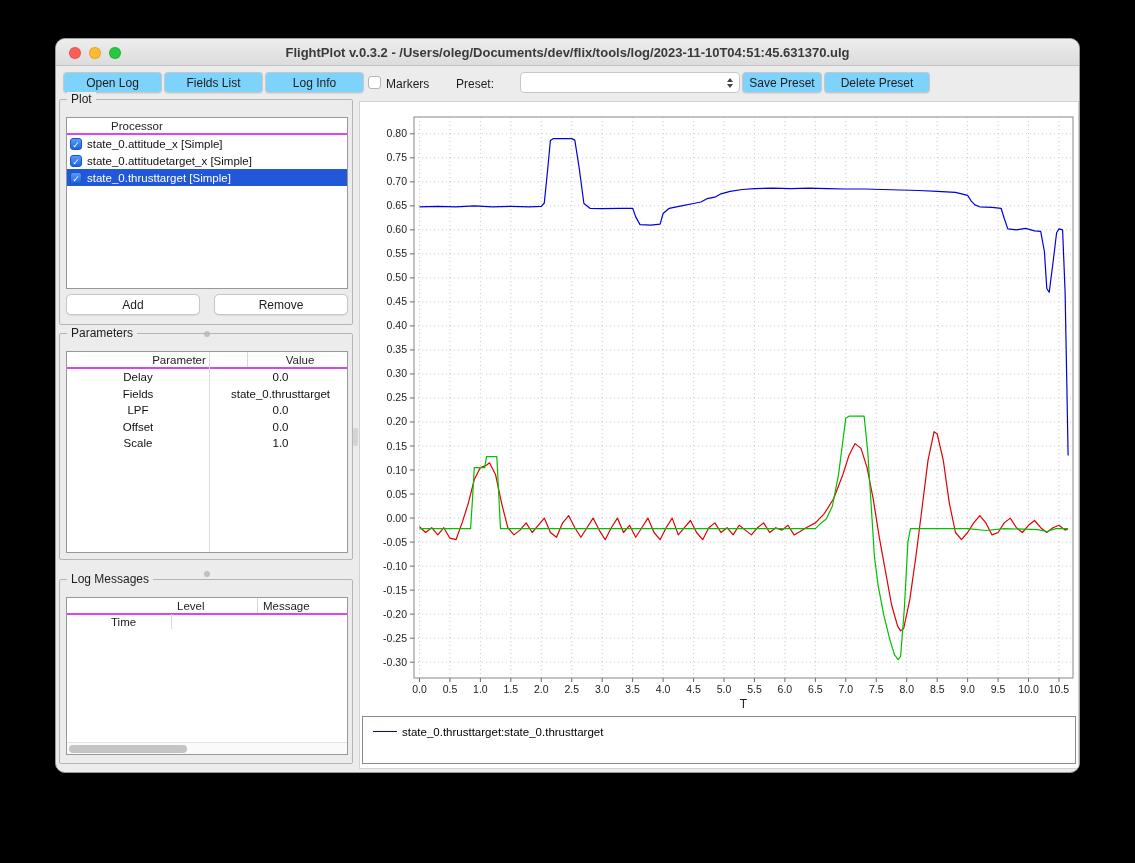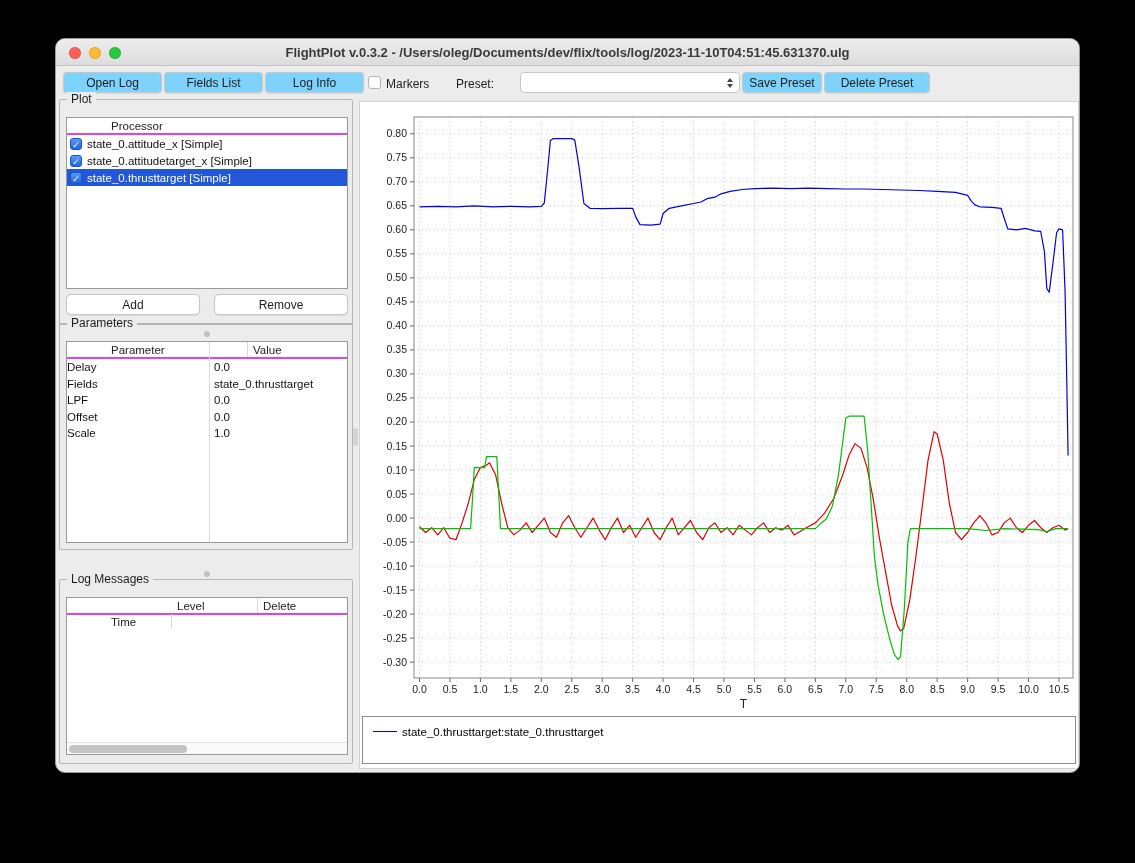--- a/index.html
+++ b/index.html
@@ -115,21 +115,21 @@
         </div>
     </div>
     <div class="btnrow">
       <button class="macbtn">Add</button>
       <button class="macbtn">Remove</button>
     </div>
   </div>
 
   <div class="dot" style="left:148px;top:292px;"></div>
 
-  <div class="group" style="left:3px;top:284px;width:294px;height:227px;">
+  <div class="group" style="left:3px;top:294px;width:294px;height:227px;text-align:center;">
     <span class="gtitle">Parameters</span>
     <div class="wtable" style="left:6px;top:17px;width:282px;height:202px;">
       <div class="thead-row">
         <span class="th-cell" style="width:142px;flex:0 0 142px;">Parameter</span>
         <span class="th-cell" style="flex:1;">Value</span>
       </div>
       <div class="col-line" style="left:142px;"></div>
       <div id="param-rows">
           <div class="param-row">
             <span class="param-cell-name">Delay</span>
@@ -157,21 +157,21 @@
 
   <div class="dot" style="left:148px;top:532px;"></div>
   <div class="vhandle"></div>
 
   <div class="group" style="left:3px;top:540px;width:294px;height:185px;">
     <span class="gtitle">Log Messages</span>
     <div class="wtable" style="left:6px;top:17px;width:282px;height:158px;">
       <div class="thead-row">
         <span class="th-cell" style="width:66px;flex:0 0 66px;margin-top:32px;">Time</span>
         <span class="th-cell" style="width:86px;flex:0 0 86px;">Level</span>
-        <span class="th-cell" style="flex:1;">Delete</span>
+        <span class="th-cell" style="flex:1;">Message</span>
       </div>
       <div class="hscroll">
         <div class="hthumb"></div>
       </div>
     </div>
   </div>
 
   <div class="chart-panel">
     <svg id="chart-svg" width="718" height="612">
         <line x1="54" x2="713" y1="31.810787671232838" y2="31.810787671232838" stroke="#c9c9c9" stroke-dasharray="1,3" stroke-width="1"></line>

